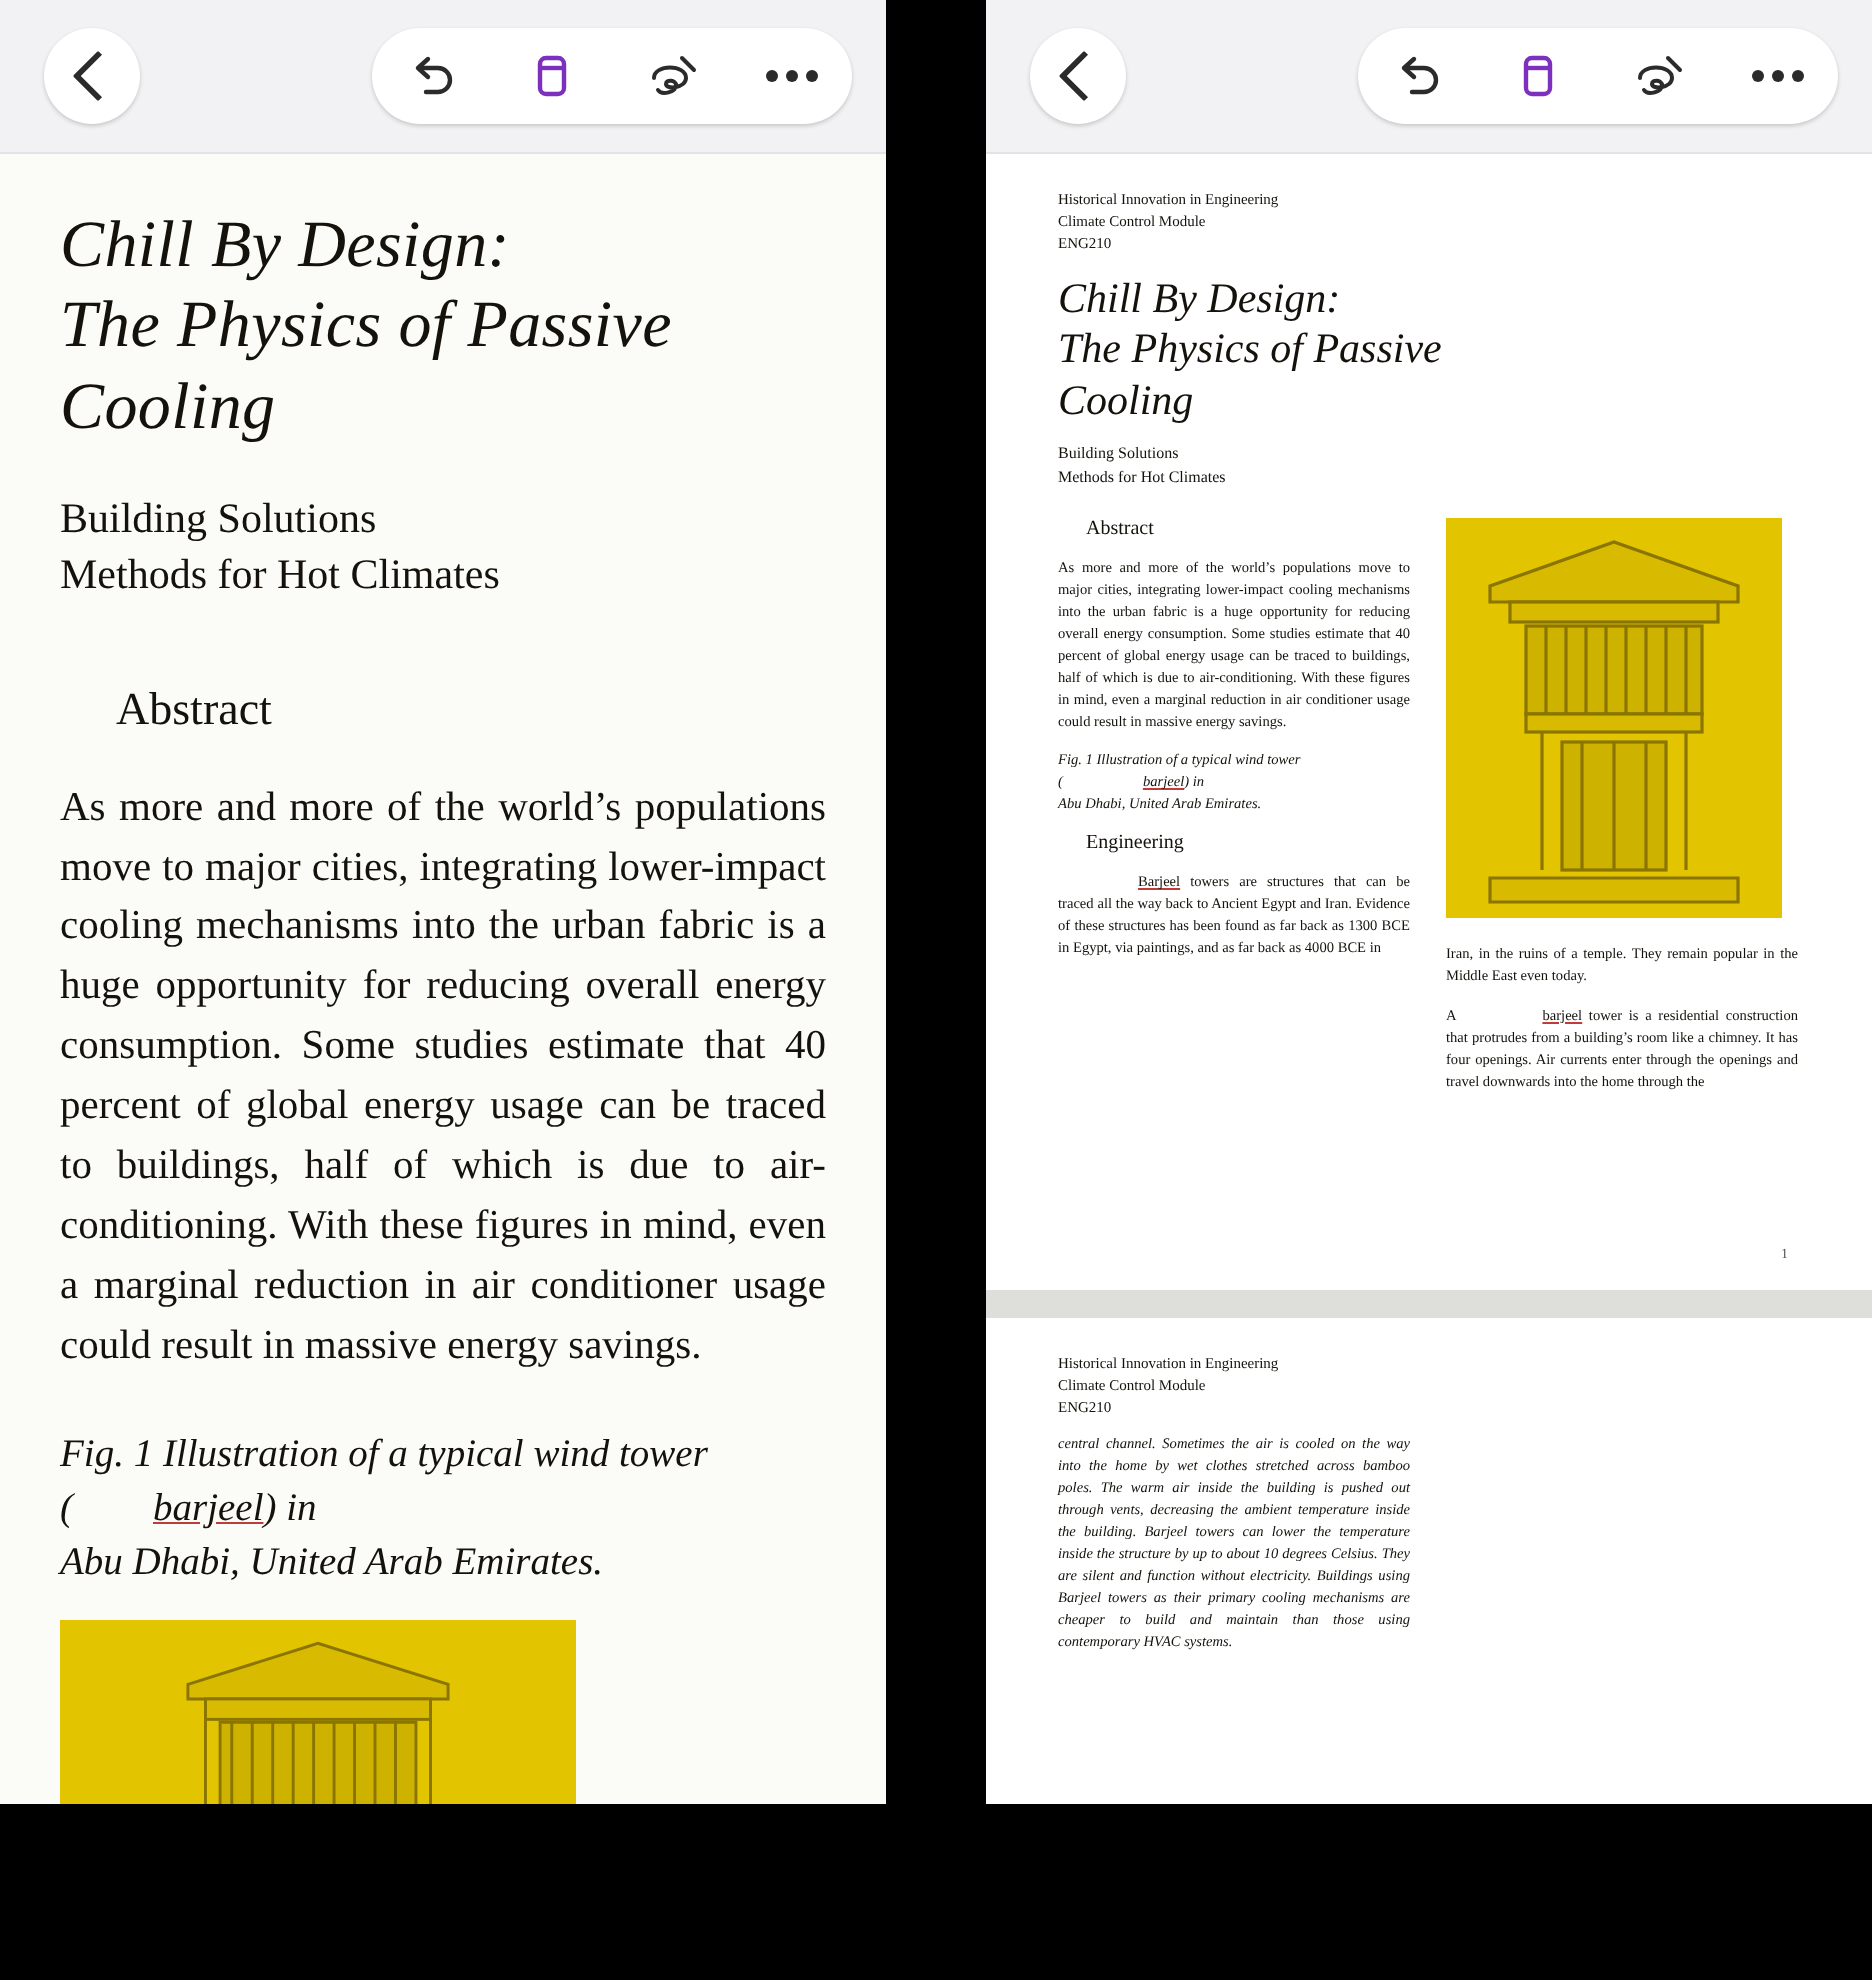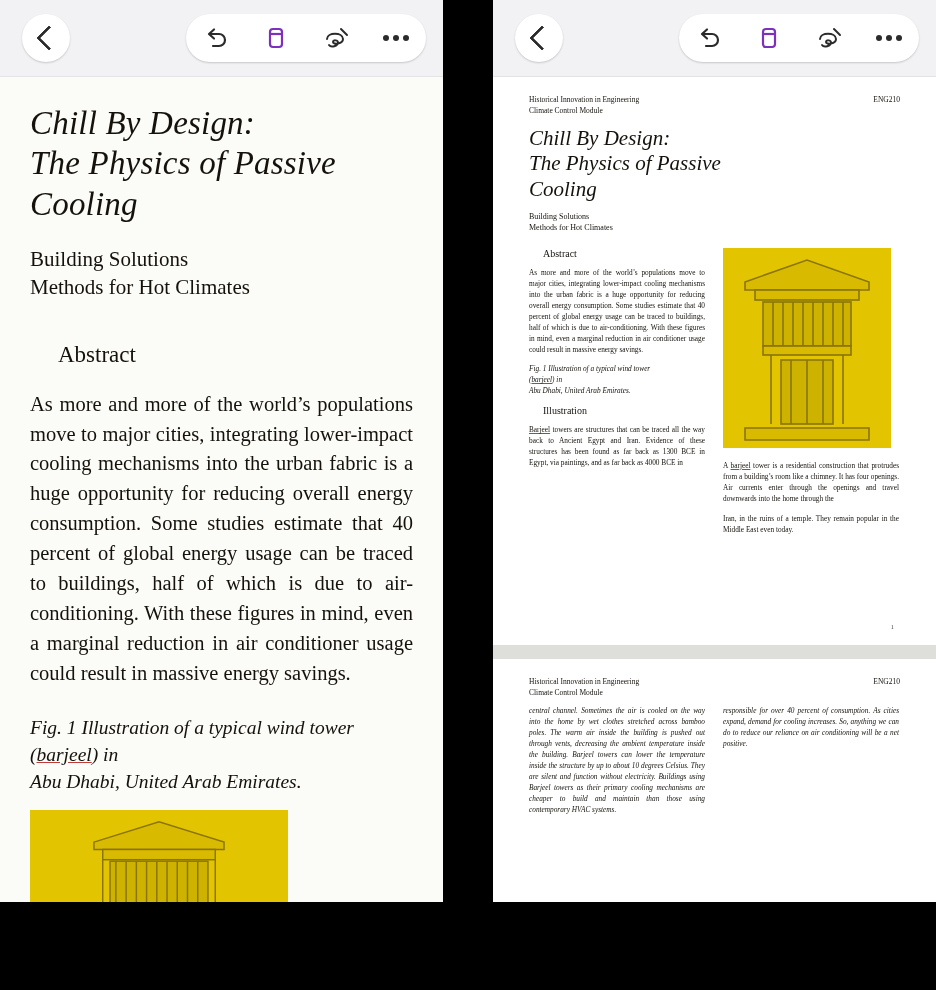--- a/index.html
+++ b/index.html
@@ -126,21 +126,21 @@
     text-align: justify;
     margin: 0 0 26px 0;
   }
   .doc-left .caption {
     font-family: "Liberation Serif", serif;
     font-style: italic;
     font-size: 19.5px;
     line-height: 1.38;
     margin: 0 0 14px 0;
   }
-  .uline { text-decoration: underline; text-decoration-color: #c23b3b; }
+  .uline { text-decoration: underline; text-decoration-color: #c23b3b; padding-left: 40px; }
   .fig-left {
     width: 258px;
     height: 190px;
     margin-left: 0;
     background: #e2c400;
     position: relative;
     overflow: hidden;
   }
   
   .doc-right { position: relative; }
@@ -155,20 +155,21 @@
   .page2 { height: 244px; }
   .page-inner { padding: 18px 36px 0 36px; }
   .run-head {
     display: flex;
     justify-content: space-between;
     align-items: flex-start;
     font-family: "Liberation Serif", serif;
     font-size: 7.5px;
     line-height: 1.45;
     color: #15120c;
+    flex-direction: column;
   }
   .run-head .rh-left { max-width: 220px; }
   .rp-title {
     font-family: "Liberation Serif", serif;
     font-style: italic;
     font-size: 21px;
     line-height: 1.22;
     margin: 9px 0 8px 0;
     color: #15120c;
   }
@@ -361,42 +362,42 @@
 
           <div class="cols">
             <div class="col">
               <div class="rp-sec-head">Abstract</div>
               <p class="rp-par">As more and more of the world’s populations move to major cities, integrating lower-impact cooling mechanisms into the urban fabric is a huge opportunity for reducing overall energy consumption. Some studies estimate that 40 percent of global energy usage can be traced to buildings, half of which is due to air-conditioning. With these figures in mind, even a marginal reduction in air conditioner usage could result in massive energy savings.</p>
               <div class="rp-cap">
                 <div>Fig. 1 Illustration of a typical wind tower</div>
                 <div>(<span class="uline">barjeel</span><span>) in</span></div>
                 <div>Abu Dhabi, United Arab Emirates.</div>
               </div>
-              <div class="rp-sec-head">Illustration</div>
+              <div class="rp-sec-head">Engineering</div>
               <p class="rp-par"><span class="uline">Barjeel</span><span> towers are structures that can be traced all the way back to Ancient Egypt and Iran. Evidence of these structures has been found as far back as 1300 BCE in Egypt, via paintings, and as far back as 4000 BCE in</span></p>
             </div>
 
             <div class="col">
               <div class="fig-right">
                 <svg class="tower" viewBox="0 0 168 200" preserveAspectRatio="xMidYMid meet">
                   <g fill="none" stroke="#8a7500" stroke-width="1.6">
                     <path d="M22 34 L84 12 L146 34 L146 42 L22 42 Z" fill="#d8bb00"></path>
                     <rect x="32" y="42" width="104" height="10" fill="#d8bb00"></rect>
                     <rect x="40" y="54" width="88" height="44" fill="#cdb200"></rect>
                     <path d="M50 54 L50 98 M60 54 L60 98 M70 54 L70 98 M80 54 L80 98 M90 54 L90 98 M100 54 L100 98 M110 54 L110 98 M120 54 L120 98"></path>
                     <rect x="40" y="98" width="88" height="9" fill="#d8bb00"></rect>
                     <path d="M48 107 L48 176 M120 107 L120 176"></path>
                     <rect x="58" y="112" width="52" height="64" fill="#cdb200"></rect>
                     <path d="M68 112 L68 176 M84 112 L84 176 M100 112 L100 176"></path>
                     <path d="M22 180 L146 180 L146 192 L22 192 Z" fill="#d8bb00"></path>
                   </g>
                 </svg>
               </div>
+              <p class="rp-par">Iran, in the ruins of a temple. They remain popular in the Middle East even today.</p>
               <p class="rp-par"><span>A </span><span class="uline">barjeel</span><span> tower is a residential construction that protrudes from a building’s room like a chimney. It has four openings. Air currents enter through the openings and travel downwards into the home through the</span></p>
-              <p class="rp-par">Iran, in the ruins of a temple. They remain popular in the Middle East even today.</p>
             </div>
           </div>
           <div class="page-num">1</div>
         </div>
       </div>
 
       <div class="page-gap"></div>
 
       <div class="page page2">
         <div class="page-inner">
@@ -404,23 +405,20 @@
             <div class="rh-left">
               <div>Historical Innovation in Engineering</div>
               <div>Climate Control Module</div>
             </div>
             <div>ENG210</div>
           </div>
           <div class="cols" style="margin-top:6px;font-style:italic;">
             <div class="col">
               <p class="rp-par">central channel. Sometimes the air is cooled on the way into the home by wet clothes stretched across bamboo poles. The warm air inside the building is pushed out through vents, decreasing the ambient temperature inside the building. Barjeel towers can lower the temperature inside the structure by up to about 10 degrees Celsius. They are silent and function without electricity. Buildings using Barjeel towers as their primary cooling mechanisms are cheaper to build and maintain than those using contemporary HVAC systems.</p>
             </div>
-            <div class="col">
-              <p class="rp-par">responsible for over 40 percent of consumption. As cities expand, demand for cooling increases. So, anything we can do to reduce our reliance on air conditioning will be a net positive.</p>
-            </div>
           </div>
         </div>
       </div>
 
     </div>
   </div>
 
 </div>
 
 </body></html>

